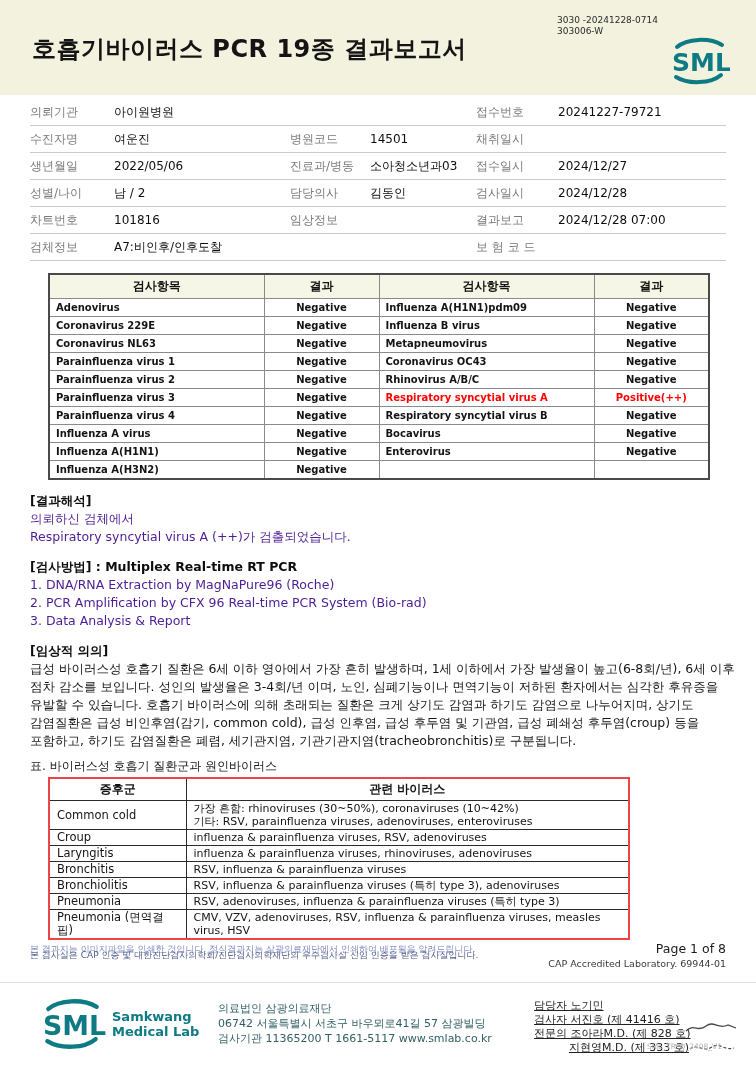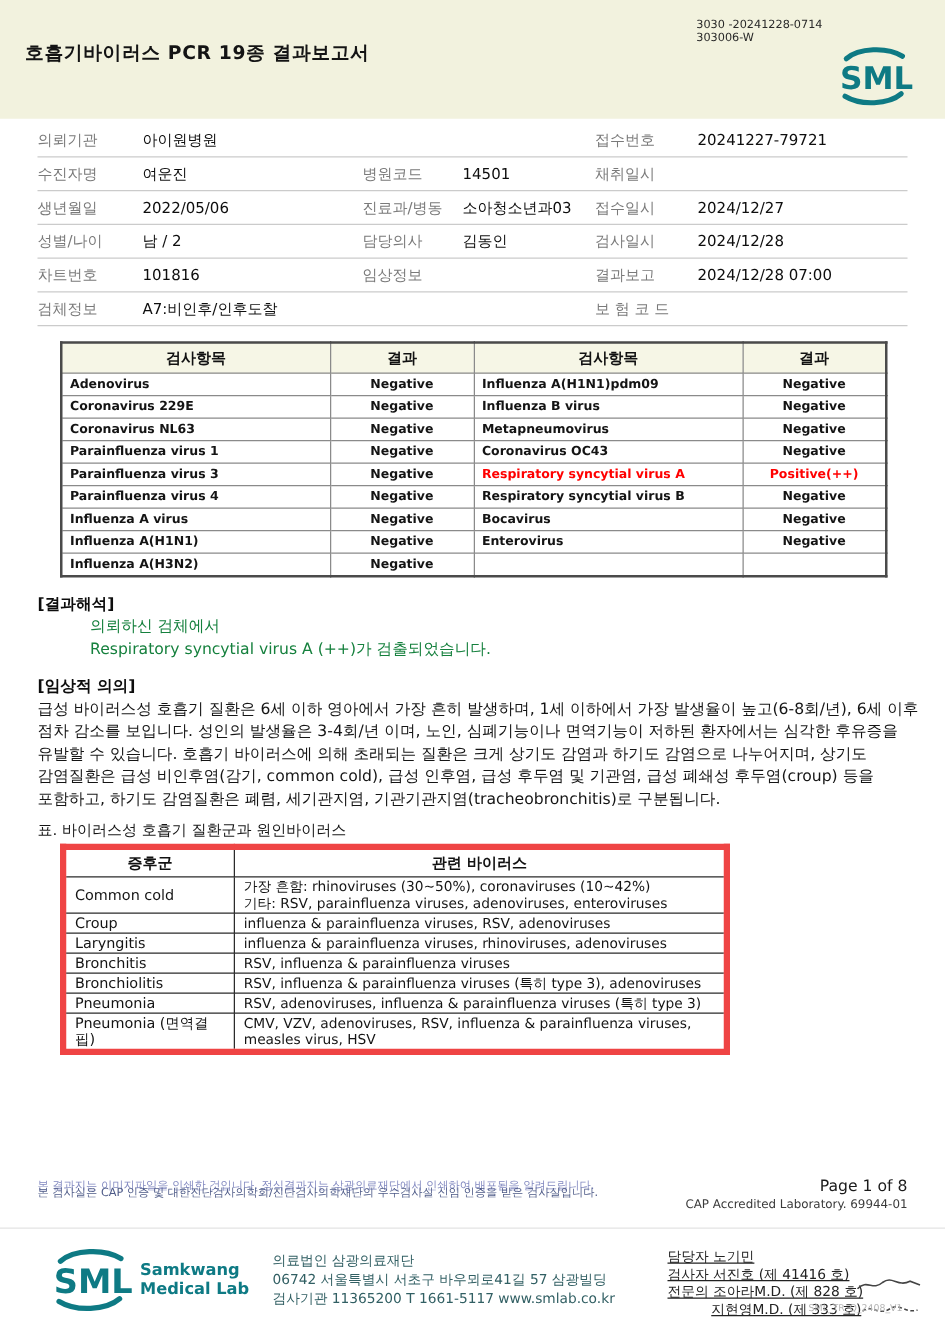--- a/index.html
+++ b/index.html
@@ -1,42 +1,42 @@
 <!DOCTYPE html>
 <html><head>
 <meta charset="utf-8">
 <style>
   html,body{margin:0;padding:0;background:#888;}
   .page{width:756px;height:1069px;background:#ffffff;position:relative;overflow:hidden;
         font-family:"DejaVu Sans","Liberation Sans",sans-serif;color:#111;}
   
   .header{height:95px;background:#f2f2de;position:relative;}
-  .title{position:absolute;left:20px;top:33px;font-size:15px;font-weight:600;letter-spacing:.5px;color:#141414;}
+  .title{position:absolute;left:32px;top:33px;font-size:24px;font-weight:600;letter-spacing:.5px;color:#141414;}
   .doc-code{position:absolute;right:98px;top:15px;font-size:9px;line-height:11px;color:#2a2a2a;text-align:left;}
   .logo-svg{position:absolute;right:26px;top:34px;}
   
   .info{margin:4px 30px 0 30px;}
   .info-row{display:grid;grid-template-columns:84px 176px 80px 106px 82px 1fr;align-items:center;
             height:26px;border-bottom:1px solid #cbcbcb;font-size:12px;}
   .info-label{color:#7a7a7a;}
   .info-value{color:#0e0e0e;}
   
   .results{margin:12px 0 0 48px;border-collapse:collapse;border:2px solid #4a4a4a;table-layout:fixed;width:660px;padding-left:14px;}
   .results th{background:#f6f6e6;border:1px solid #8a8a8a;height:21px;font-size:12px;font-weight:bold;color:#111;}
   .results td{border:1px solid #8a8a8a;height:17px;font-size:10px;font-weight:bold;padding:0 6px;color:#141414;}
   .results td.res{text-align:center;padding:0;}
   .red{color:#ff0000 !important;}
   
   .sec{margin-left:30px;width:706px;}
   .sec-h{font-weight:bold;font-size:12.5px;margin-top:12px;line-height:18px;color:#0d0d0d;}
-  .sec-line{font-size:12.5px;line-height:18px;color:#15803d;margin-left:42px;}
+  .sec-line{font-size:12.5px;line-height:18px;color:#4c1d95;}
   .clinical{font-size:12.5px;line-height:18px;white-space:pre-line;color:#151515;}
   .tbl-title{font-size:12px;margin:8px 0 2px 30px;color:#151515;}
   
-  .syn{margin:0 0 0 48px;border-collapse:collapse;border:5px solid #ef4444;table-layout:fixed;width:536px;}
+  .syn{margin:0 0 0 48px;border-collapse:collapse;border:2px solid #ef4444;table-layout:fixed;width:582px;}
   .syn th{border:1px solid #2b2b2b;height:19px;font-size:12px;font-weight:bold;background:#fff;}
   .syn td{border:1px solid #2b2b2b;font-size:11px;line-height:13px;padding:1px 7px;vertical-align:middle;color:#141414;}
   .syn td.syndrome{font-size:11.5px;}
   .multi{white-space:pre-line;}
   
   .notices{position:absolute;left:30px;top:945px;width:470px;}
   .notice1{font-size:9px;color:#8289c0;line-height:9px;}
   .notice2{font-size:9px;color:#4d5a87;line-height:9px;margin-top:-3px;}
   .pageinfo{position:absolute;right:30px;top:941px;text-align:right;}
   .pagenum{font-size:12.5px;color:#1a1a1a;}
@@ -154,20 +154,26 @@
           <td>Metapneumovirus</td>
           <td class="res">Negative</td>
         </tr>
         <tr>
           <td>Parainfluenza virus 1</td>
           <td class="res">Negative</td>
           <td>Coronavirus OC43</td>
           <td class="res">Negative</td>
         </tr>
         <tr>
+          <td>Parainfluenza virus 2</td>
+          <td class="res">Negative</td>
+          <td>Rhinovirus A/B/C</td>
+          <td class="res">Negative</td>
+        </tr>
+        <tr>
           <td>Parainfluenza virus 3</td>
           <td class="res">Negative</td>
           <td class="red">Respiratory syncytial virus A</td>
           <td class="res red">Positive(++)</td>
         </tr>
         <tr>
           <td>Parainfluenza virus 4</td>
           <td class="res">Negative</td>
           <td>Respiratory syncytial virus B</td>
           <td class="res">Negative</td>
@@ -192,20 +198,26 @@
         </tr>
       </tbody>
   </table>
 
   <div class="sec">
     <div class="sec-h">[결과해석]</div>
     <div class="sec-line">의뢰하신 검체에서</div>
     <div class="sec-line">Respiratory syncytial virus A (++)가 검출되었습니다.</div>
   </div>
 
+  <div class="sec">
+    <div class="sec-h">[검사방법] : Multiplex Real-time RT PCR</div>
+    <div class="sec-line">1. DNA/RNA Extraction by MagNaPure96 (Roche)</div>
+    <div class="sec-line">2. PCR Amplification by CFX 96 Real-time PCR System (Bio-rad)</div>
+    <div class="sec-line">3. Data Analysis &amp; Report</div>
+  </div>
 
   <div class="sec">
     <div class="sec-h">[임상적 의의]</div>
     <div class="clinical">급성 바이러스성 호흡기 질환은 6세 이하 영아에서 가장 흔히 발생하며, 1세 이하에서 가장 발생율이 높고(6-8회/년), 6세 이후
 점차 감소를 보입니다. 성인의 발생율은 3-4회/년 이며, 노인, 심폐기능이나 면역기능이 저하된 환자에서는 심각한 후유증을
 유발할 수 있습니다. 호흡기 바이러스에 의해 초래되는 질환은 크게 상기도 감염과 하기도 감염으로 나누어지며, 상기도
 감염질환은 급성 비인후염(감기, common cold), 급성 인후염, 급성 후두염 및 기관염, 급성 폐쇄성 후두염(croup) 등을
 포함하고, 하기도 감염질환은 폐렴, 세기관지염, 기관기관지염(tracheobronchitis)로 구분됩니다.</div>
   </div>
 

